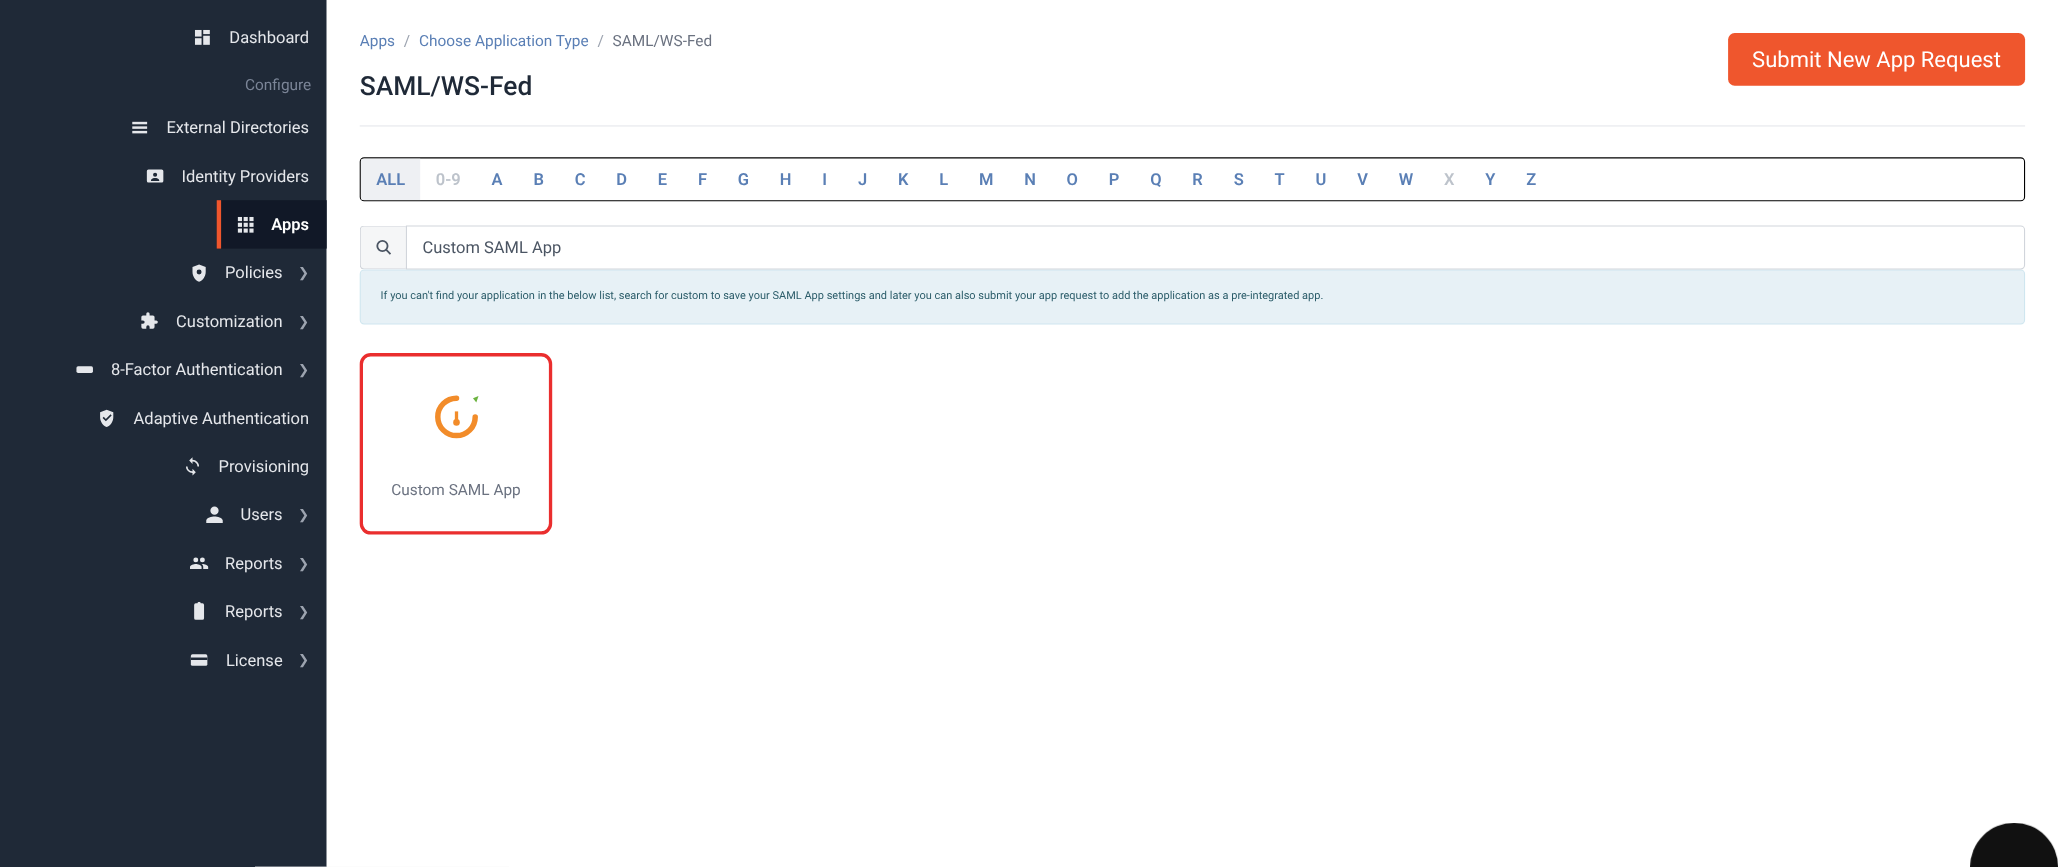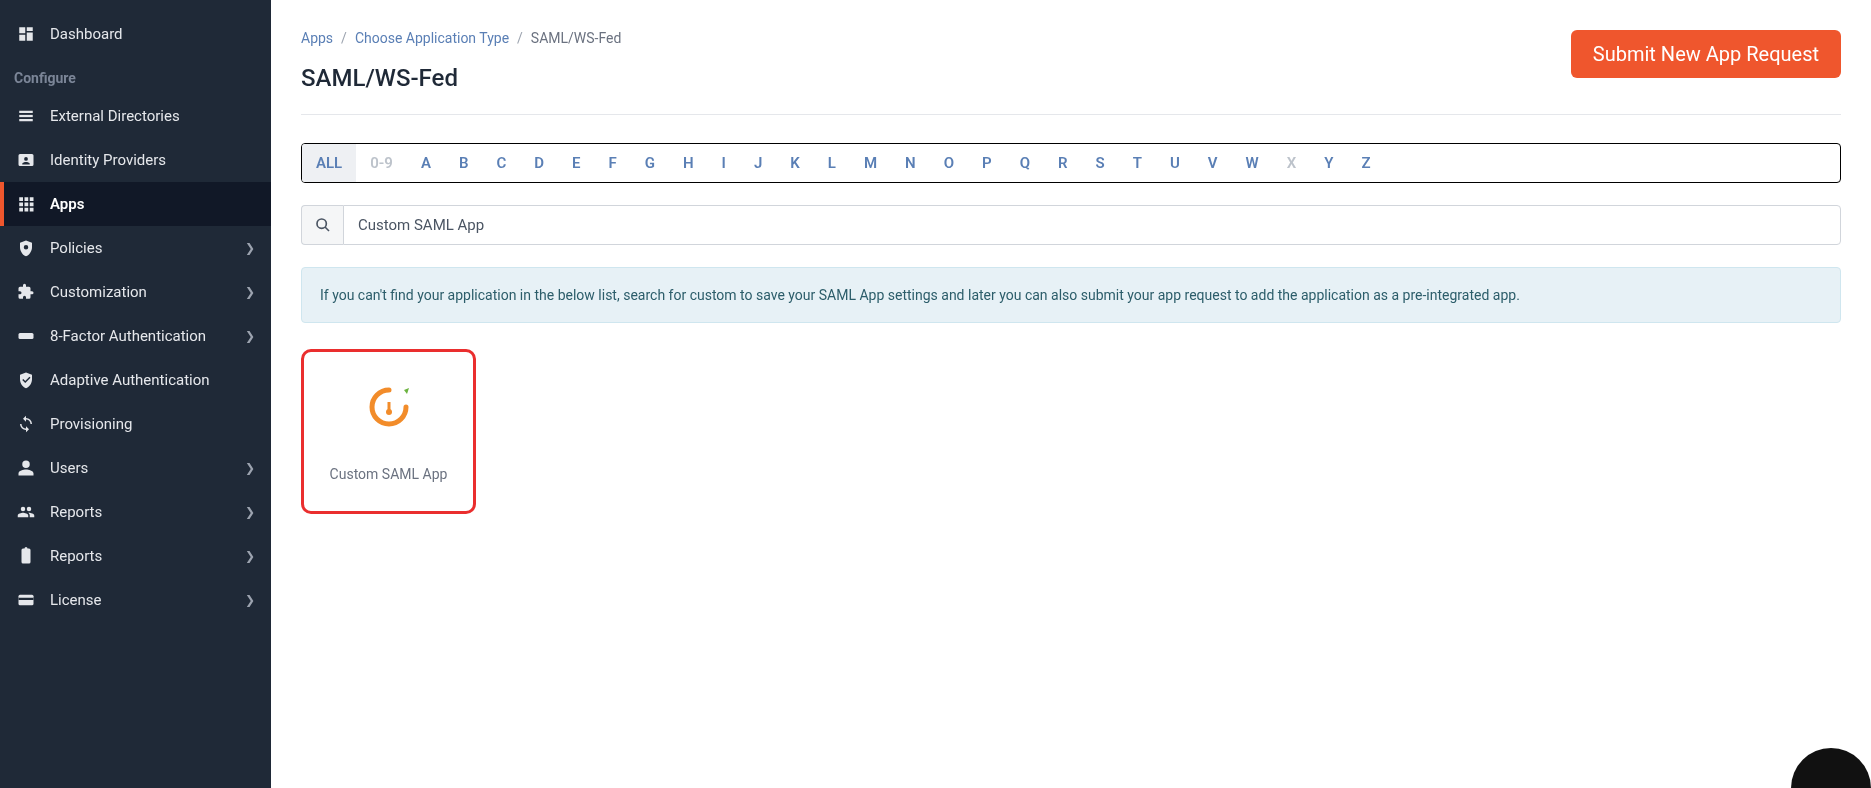--- a/index.html
+++ b/index.html
@@ -1,27 +1,27 @@
 <!DOCTYPE html>
 <html><head>
 <meta charset="utf-8">
 <style>
 * { margin:0; padding:0; box-sizing:border-box; font-family:-apple-system,BlinkMacSystemFont,'Segoe UI',Roboto,Arial,sans-serif; }
 body { background:#f5f5f5; width:1871px; height:788px; overflow:hidden; }
 .layout { display:flex; height:100%; }
 
 
-.sidebar { width:271px; background:#1f2937; color:#d1d5db; display:flex; flex-direction:column; padding-top:12px; font-size:14px; flex-shrink:0; }
+.sidebar { width:297px; background:#1f2937; color:#d1d5db; display:flex; flex-direction:column; padding-top:12px; font-size:14px; flex-shrink:0;align-items:flex-end; }
 .nav-item { display:flex; align-items:center; padding:12px 16px; cursor:pointer; position:relative; gap:14px; }
 .nav-item.active { background:#111827; }
 .nav-item.active::before { content:""; position:absolute; left:0; top:0; bottom:0; width:4px; background:#ef562d; }
 .nav-item.active .nav-label { color:#fff; font-weight:600; }
 .nav-item .chev { margin-left:auto; font-size:12px; color:#9ca3af; }
 .nav-label { color:#e5e7eb; font-size:15px; }
-.section-title { padding:14px 14px 8px 14px; color:#7b8597; font-size:14px;font-weight:bold; }
+.section-title { padding:14px 14px 8px 14px; color:#7b8597; font-size:14px; }
 .nav-icon { width:20px; height:20px; display:flex; align-items:center; justify-content:center; color:#e5e7eb; font-size:16px; }
 .nav-icon svg { fill:#e5e7eb; width:18px; height:18px; }
 
 
 .main { flex:1; background:#fff; padding:0; overflow:auto; }
 .top-row { display:flex; align-items:flex-start; justify-content:space-between; padding:30px 30px 0 30px; }
 .crumbs { display:flex; gap:8px; font-size:14px; margin-bottom:18px; }
 .crumbs a { color:#5a7fb5; text-decoration:none; }
 .crumbs .sep { color:#9ca3af; }
 .crumbs .current { color:#6b7280; }
@@ -32,21 +32,21 @@
 .content { padding:0 30px; }
 .alpha-bar { display:flex; align-items:flex-end; border:1px solid #000000; border-radius:4px; overflow:hidden; }
 .alpha-item { padding:10px 14px; font-weight:600; font-size:15px; color:#5a7fb5; cursor:pointer; }
 .alpha-item.active { background:#eef0f3; color:#5a7fb5; }
 .alpha-item.disabled { color:#bdc3cb; cursor:default; }
 
 .search-row { display:flex; margin-top:22px; }
 .search-icon-box { width:42px; height:40px; border:1px solid #d1d5db; background:#f5f6f7; display:flex; align-items:center; justify-content:center; border-radius:4px 0 0 4px; border-right:none; color:#4b5563; }
 .search-input { flex:1; height:40px; border:1px solid #d1d5db; border-radius:0 4px 4px 0; padding:0 14px; font-size:15px; color:#4b5563; outline:none; }
 
-.info-box { margin-top:22px; background:#e7f1f6; border:1px solid #cfe6ef; border-radius:4px; padding:16px 18px; color:#2c5d6a; font-size:14px; line-height:1.6; }
+.info-box { background:#e7f1f6; border:1px solid #cfe6ef; border-radius:4px; padding:16px 18px; color:#2c5d6a; font-size:10px; line-height:1.6; }
 
 .cards { margin-top:26px; display:flex; gap:20px; }
 .app-card { width:175px; height:165px; border:3px solid #ea2e2e; border-radius:10px; display:flex; flex-direction:column; align-items:center; justify-content:center; gap:30px; cursor:pointer; }
 .app-card .logo { }
 .app-card .card-label { font-size:14px; color:#6b7280; }
 
 .fab { position:fixed; right:0px; bottom:-40px; width:80px; height:80px; border-radius:50%; background:#111; }
 </style>
 </head>
 <body>

